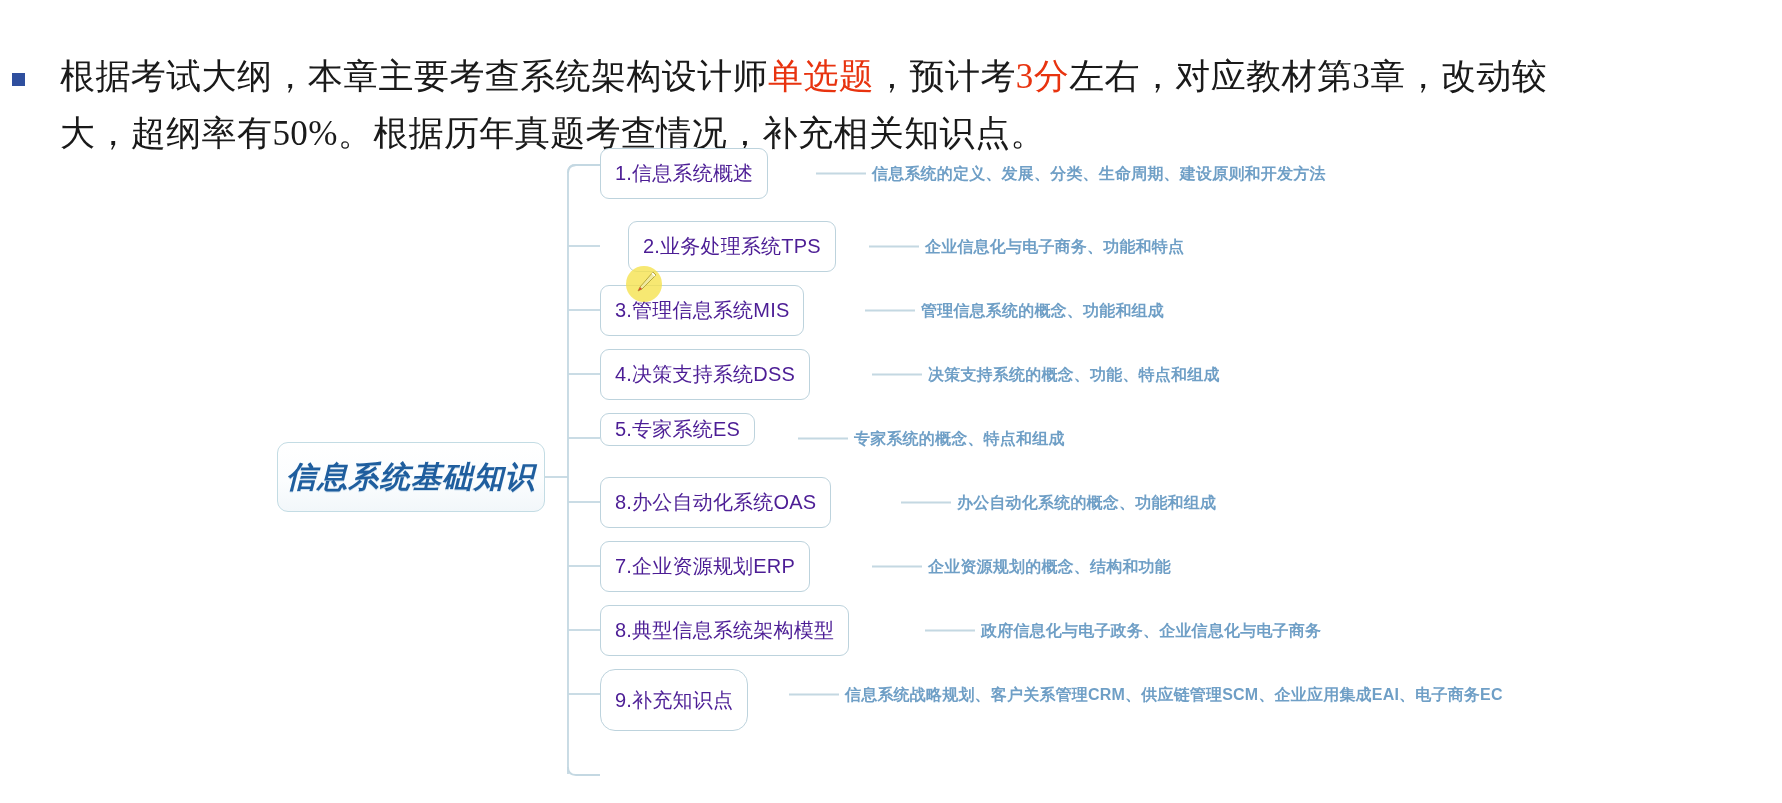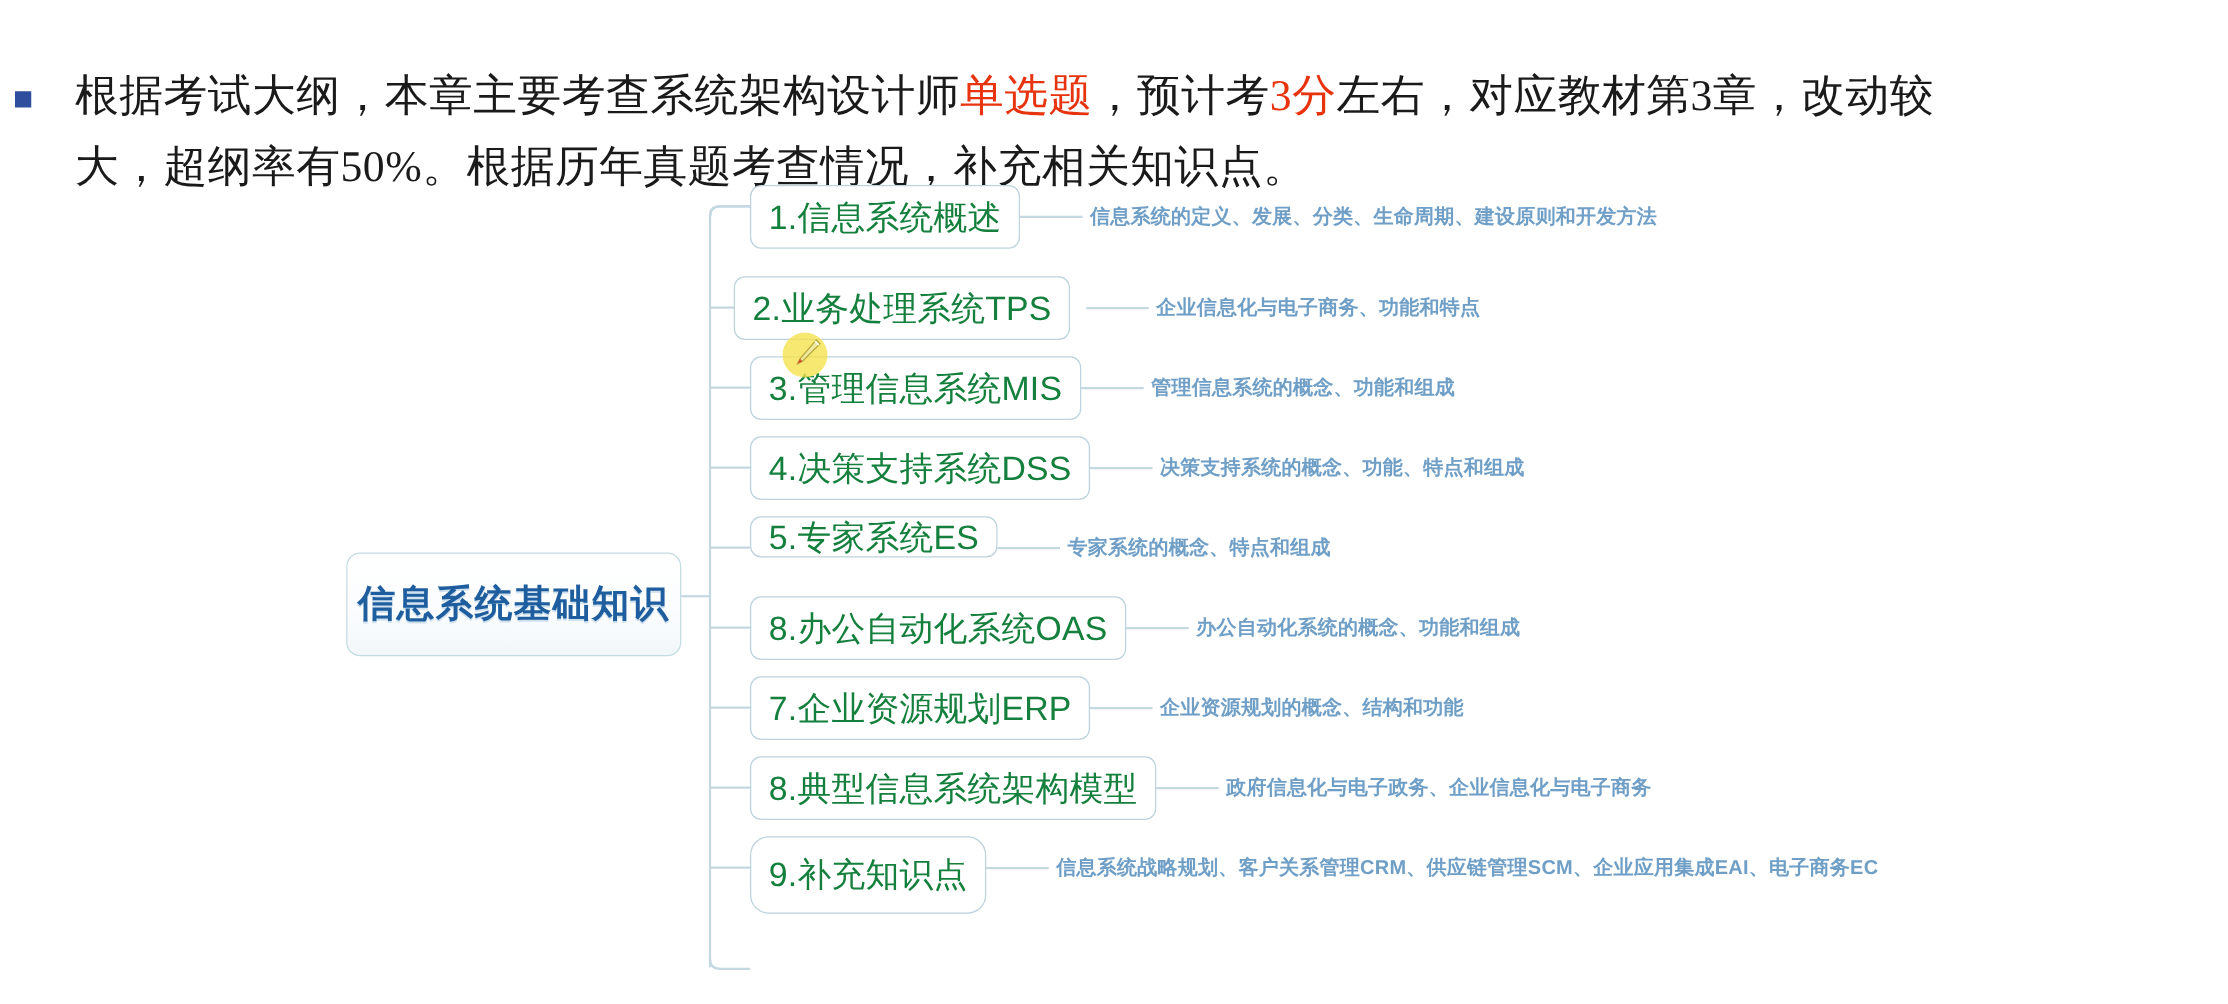--- a/index.html
+++ b/index.html
@@ -65,46 +65,47 @@
 
   .node-box {
     position: absolute;
     box-sizing: border-box;
     border: 1.6px solid #bdd3dd;
     border-radius: 9px;
     background: #ffffff;
     display: flex;
     align-items: center;
     justify-content: center;
-    color: #15803d;
-    font-size: 27px;
+    color: #4c1d95;
+    font-size: 20px;
     font-weight: 400;
     letter-spacing: 0.2px;
     white-space: nowrap;
   }
 
   #root-node {
     position: absolute;
     left: 277px;
     top: 302px;
     width: 268px;
-    height: 83px;
+    height: 70px;
     box-sizing: border-box;
     border: 1.8px solid #c3dce4;
     border-radius: 11px;
     background: linear-gradient(180deg,#ffffff 0%,#fbfdfe 55%,#f2f7fa 100%);
     display: flex;
     align-items: center;
     justify-content: center;
     color: #1f5e9e;
     font-size: 30px;
     font-weight: bold;
     letter-spacing: 1.2px;
     text-shadow: 0 1px 0 #cfe0ee;
     white-space: nowrap;
+    font-style: italic;
   }
 
   .desc {
     position: absolute;
     color: #6f9fc6;
     font-size: 16px;
     font-weight: bold;
     letter-spacing: 0.2px;
     white-space: nowrap;
     transform: translateY(-50%);
@@ -162,21 +163,21 @@
       <path d="M901 362.5 H 951"></path>
       <path d="M872 426.5 H 922"></path>
       <path d="M925 490.5 H 975"></path>
       <path d="M789 554.5 H 839"></path>
     </g>
   </svg>
 
   <div id="root-node">信息系统基础知识</div>
 
   <div class="node-box" style="left:600px; top:8px;  width:106px; height:51px; width:auto; padding:0 14px;">1.信息系统概述</div>
-  <div class="node-box" style="left:587px; top:81px; height:51px; padding:0 14px;">2.业务处理系统TPS</div>
+  <div class="node-box" style="left:628px; top:81px; height:51px; padding:0 14px;">2.业务处理系统TPS</div>
   <div class="node-box" style="left:600px; top:145px; height:51px; padding:0 14px;">3.管理信息系统MIS</div>
   <div class="node-box" style="left:600px; top:209px; height:51px; padding:0 14px;">4.决策支持系统DSS</div>
   <div class="node-box" style="left:600px; top:273px; height:33px; padding:0 14px;">5.专家系统ES</div>
   <div class="node-box" style="left:600px; top:337px; height:51px; padding:0 14px;">8.办公自动化系统OAS</div>
   <div class="node-box" style="left:600px; top:401px; height:51px; padding:16px 14px;">7.企业资源规划ERP</div>
   <div class="node-box" style="left:600px; top:465px; height:51px; padding:0 14px;">8.典型信息系统架构模型</div>
   <div class="node-box" style="left:600px; top:529px; height:62px; padding:0 14px;border-radius:15px;">9.补充知识点</div>
 
   <div class="desc" style="left: 872px; top: 33.5px;">信息系统的定义、发展、分类、生命周期、建设原则和开发方法</div>
   <div class="desc" style="left: 925px; top: 106.5px;">企业信息化与电子商务、功能和特点</div>

